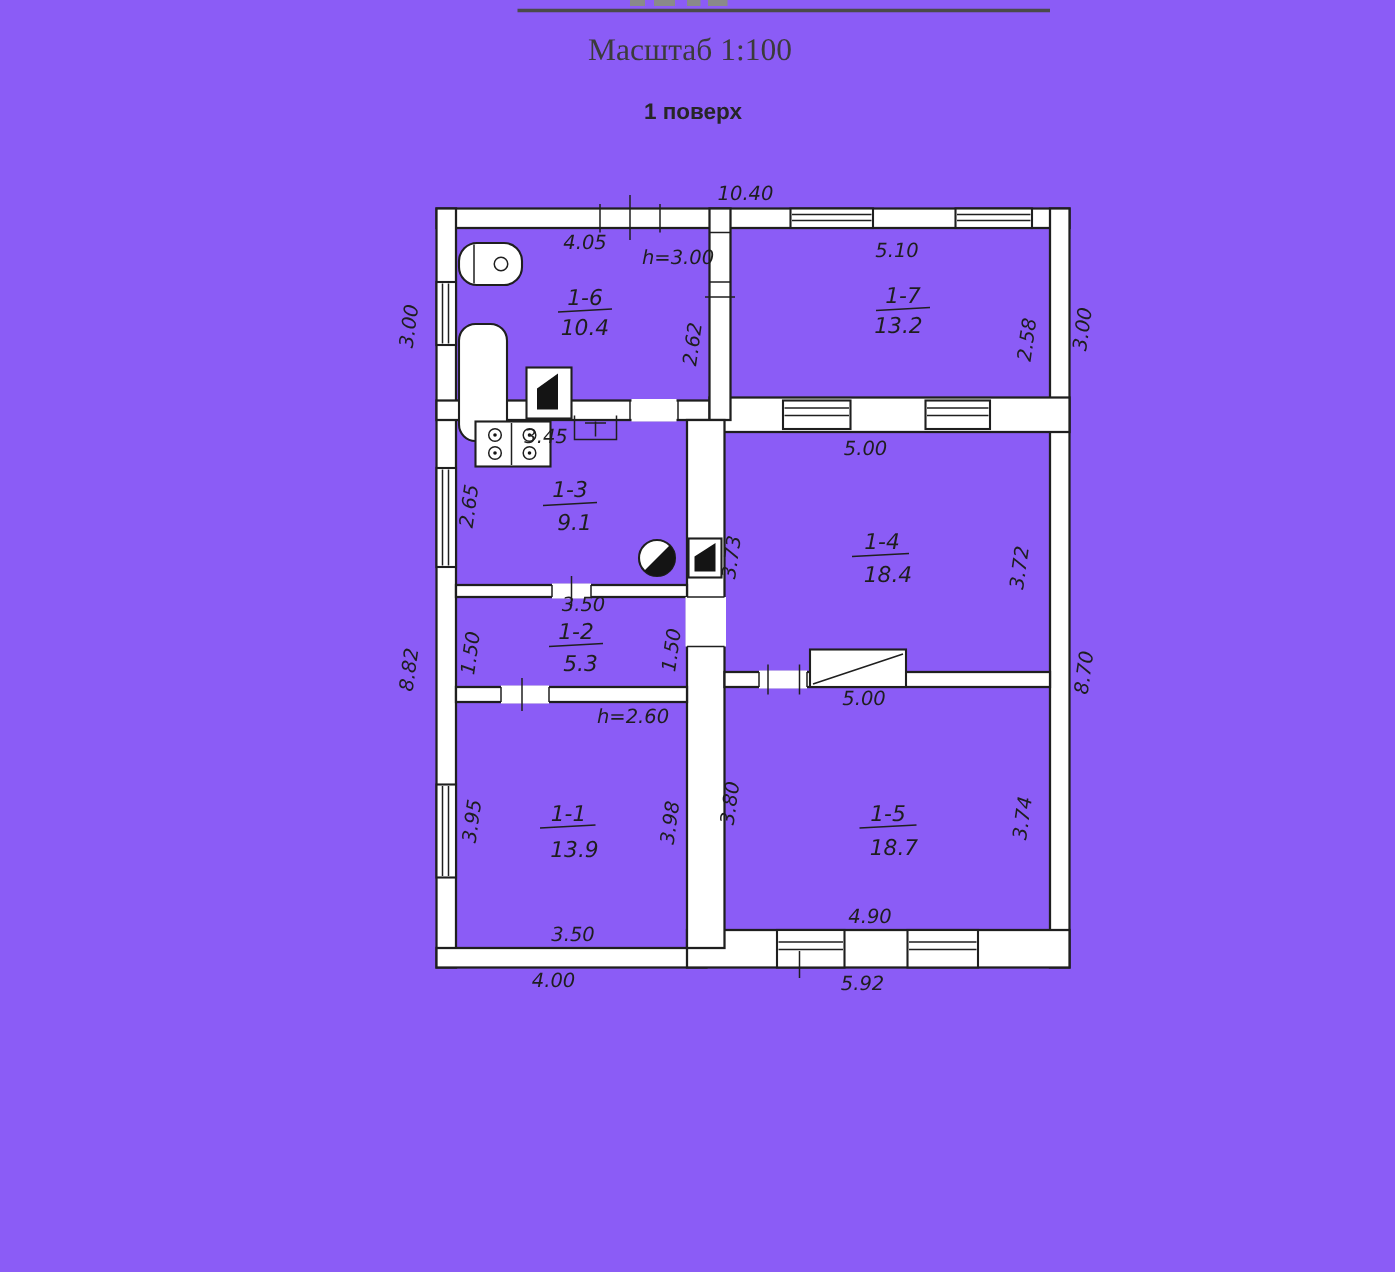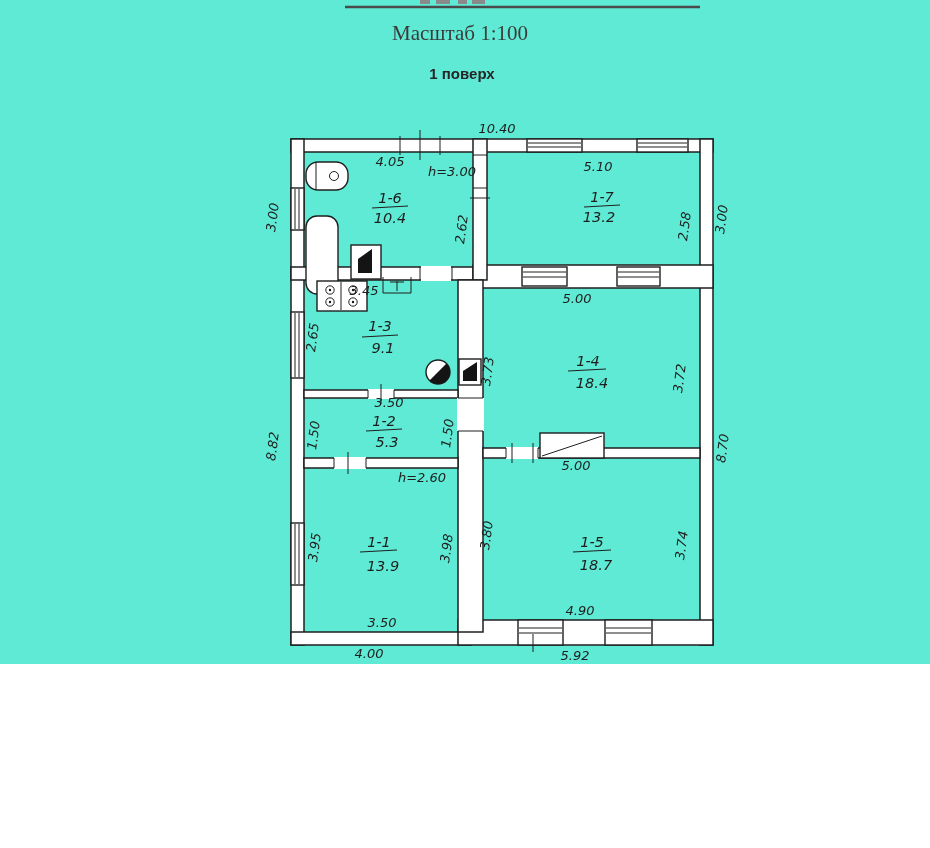--- a/index.html
+++ b/index.html
@@ -1,16 +1,16 @@
 <!DOCTYPE html>
 <html><head>
 <meta charset="utf-8">
 <style>
   html,body{margin:0;padding:0;background:#ffffff;}
-  .page{width:930px;height:664px;background:#5eead4;position:relative;overflow:hidden;
+  .page{width:930px;height:848px;background:#8b5cf6;position:relative;overflow:hidden;
         font-family:"DejaVu Sans",sans-serif;}
   svg{display:block;}
   .scale-t{font-family:"Liberation Serif",serif;font-size:21px;fill:#3b3b3b;}
   .floor-t{font-family:"Liberation Sans",sans-serif;font-size:15px;font-weight:bold;fill:#262626;}
   .dim{font-family:"DejaVu Sans",sans-serif;font-size:13px;font-style:italic;fill:#1e1e1e;}
   .rid{font-family:"DejaVu Sans",sans-serif;font-size:14.5px;font-style:italic;fill:#1e1e1e;}
   .w{fill:#ffffff;stroke:#1f1f1f;stroke-width:1.5;}
   .thin{stroke:#1f1f1f;stroke-width:1;fill:none;}
   .fx{fill:#ffffff;stroke:#1f1f1f;stroke-width:1.4;}
   .gap{fill:#ffffff;stroke:none;}

